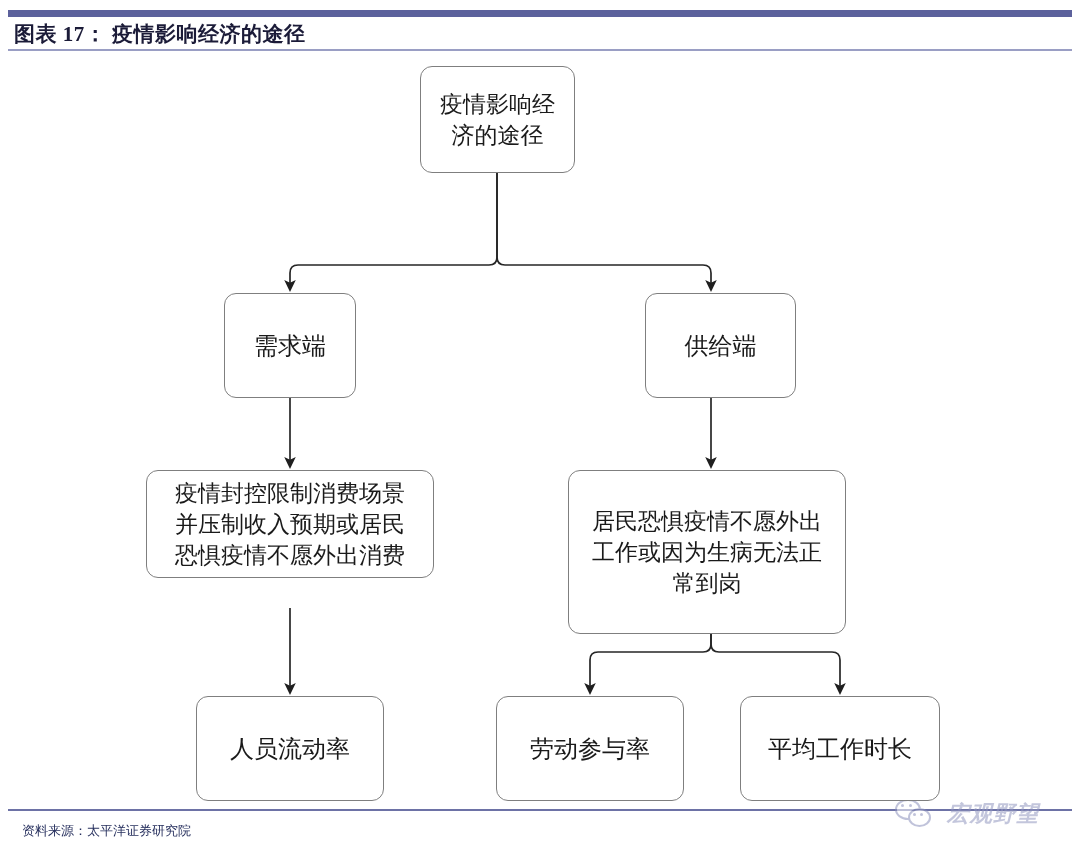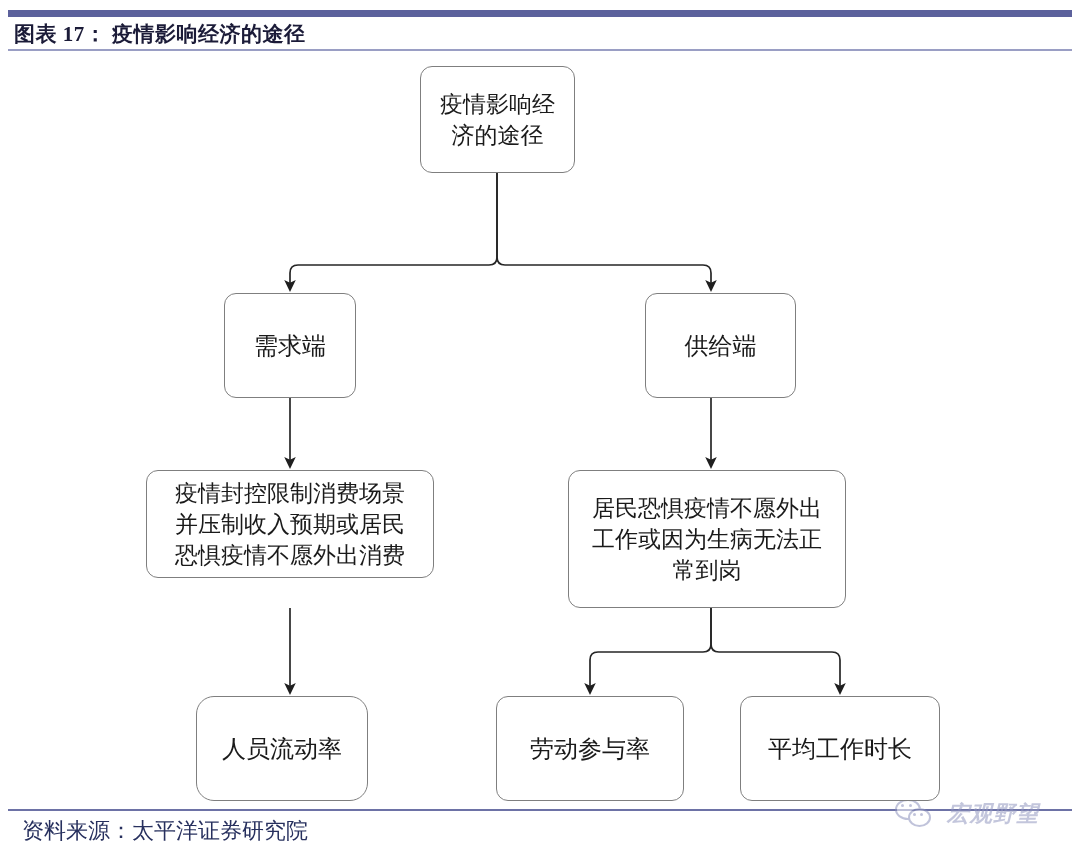--- a/index.html
+++ b/index.html
@@ -46,21 +46,21 @@
     position: absolute;
     left: 8px; top: 809px;
     width: 1064px; height: 2px;
     background: #6d72a6;
   }
   #source-note {
     position: absolute;
     left: 22px; top: 818px;
     width: 600px; height: 26px;
     font-family: "Liberation Serif", "DejaVu Serif", serif;
-    font-size: 22px;
+    font-size: 13px;
     color: #27305e;
     line-height: 26px;
     white-space: nowrap;
   }
 
   
   #watermark {
     position: absolute;
     left: 895px; top: 789px;
     width: 175px; height: 40px;
@@ -138,22 +138,22 @@
     font-size: 23px;
     line-height: 31px;
   }
   .node-text { display: block; white-space: pre-line; }
 
   
   #node-root      { left: 420px; top: 14px;  width: 155px; height: 107px; }
   #node-demand    { left: 224px; top: 241px; width: 132px; height: 105px; }
   #node-supply    { left: 645px; top: 241px; width: 151px; height: 105px; }
   #node-demand-detail { left: 146px; top: 418px; width: 288px; height: 108px; }
-  #node-supply-detail { left: 568px; top: 418px; width: 278px; height: 138px; justify-content: center; }
-  #node-mobility  { left: 196px; top: 644px; width: 172px; height: 105px; border-radius: 18px; }
+  #node-supply-detail { left: 568px; top: 418px; width: 278px; height: 164px; justify-content: center; }
+  #node-mobility  { left: 196px; top: 644px; width: 188px; height: 105px; }
   #node-labor     { left: 496px; top: 644px; width: 188px; height: 105px; }
   #node-hours     { left: 740px; top: 644px; width: 200px; height: 105px; text-align: center; }
 </style>
 </head>
 <body>
 
 <div id="header-rule-top"></div>
 <div id="page-title">图表 17： 疫情影响经济的途径</div>
 <div id="header-rule-bottom"></div>
 

